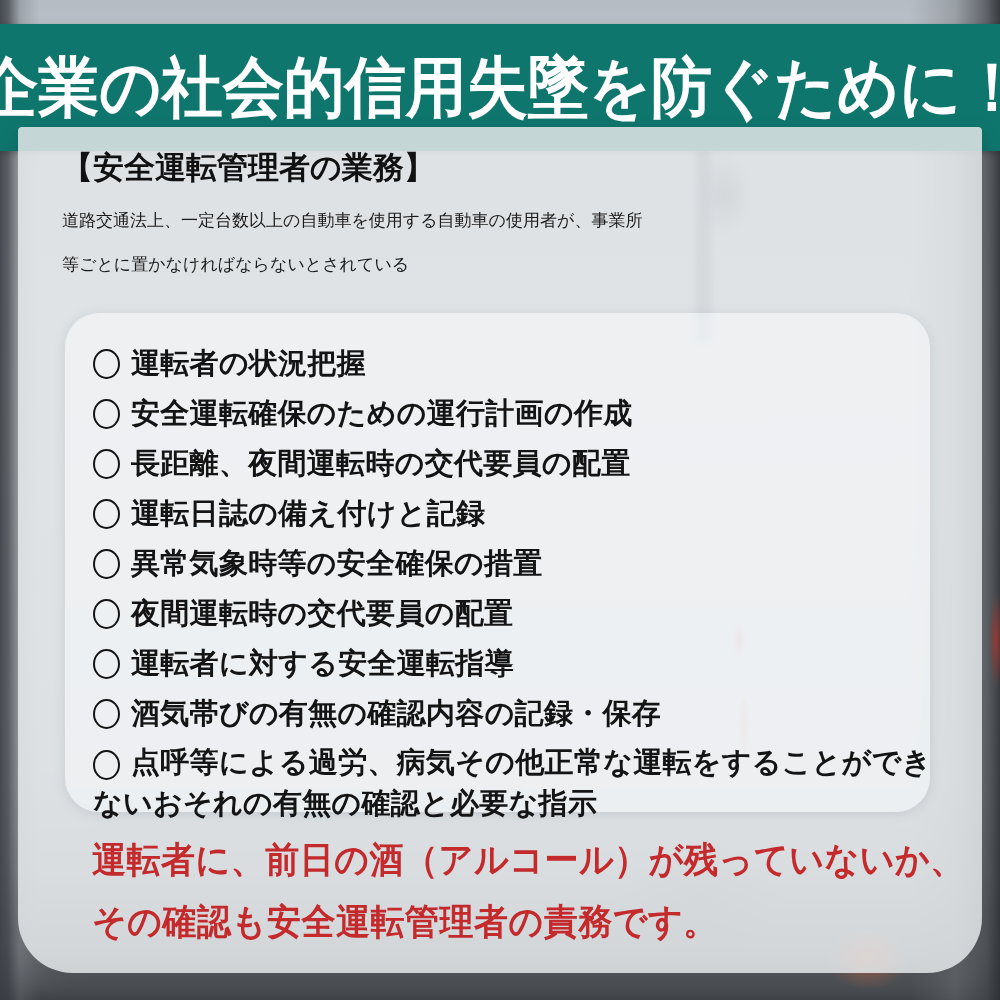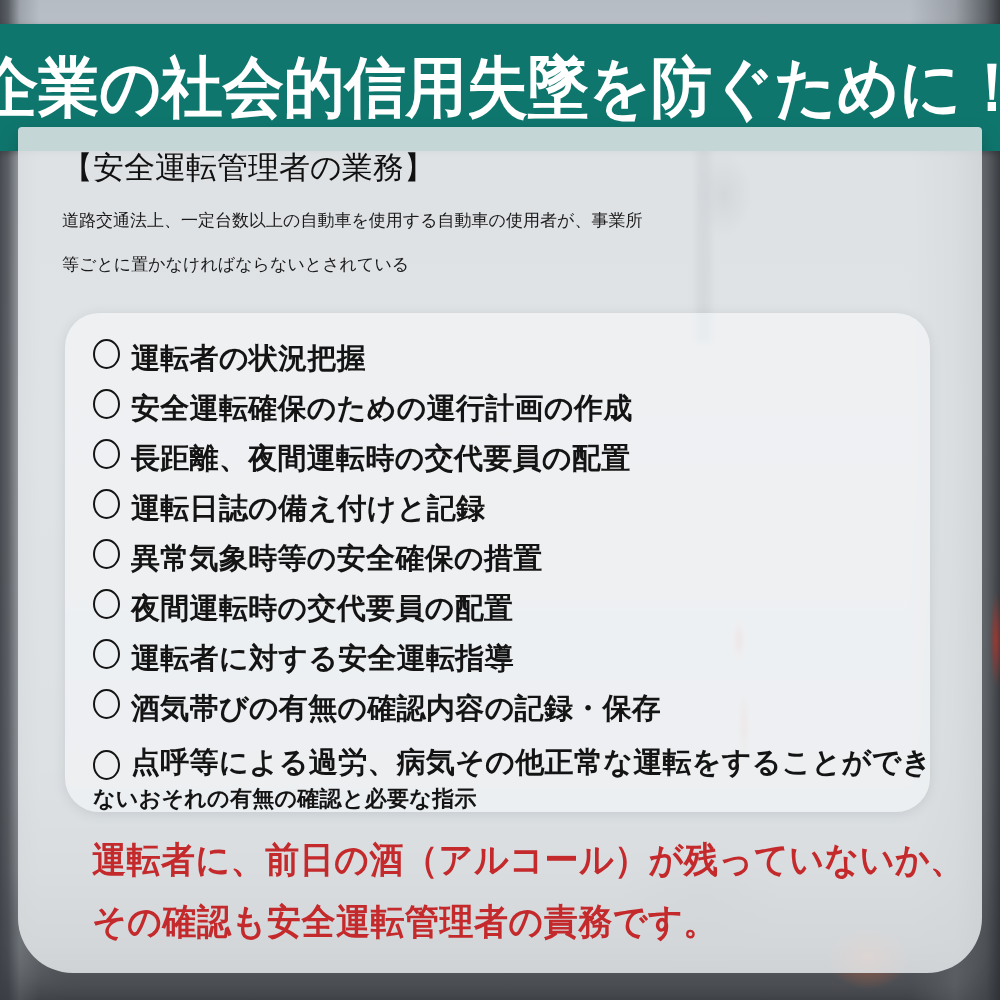--- a/index.html
+++ b/index.html
@@ -40,46 +40,46 @@
   }
   
   .overlay {
     position:absolute; left:18px; top:127px; width:964px; height:846px;
     background:rgba(226,229,232,0.86);
     border-radius:4px 4px 55px 55px;
     box-shadow:0 8px 20px rgba(0,0,0,0.18);
   }
   .section-title {
     position:absolute; left:44px; top:20px;
-    font-size:31px; font-weight:400; color:#111; white-space:nowrap;
+    font-size:31px; font-weight:700; color:#111; white-space:nowrap;
   }
   .section-desc {
     position:absolute; left:44px; top:72px;
     font-size:17px; font-weight:500; color:#1a1a1a; line-height:44px; white-space:nowrap;
   }
   
   .list-panel {
     position:absolute; left:47px; top:186px; width:865px; height:499px;
     background:rgba(250,252,253,0.55); border-radius:34px;
     padding:26px 24px 0 28px; box-sizing:border-box;
     box-shadow:0 2px 12px rgba(110,120,130,0.20);
   }
-  .duty { display:flex; align-items:flex-start; height:50px; }
+  .duty { display:flex; align-items:center; height:50px; }
   .duty.multi { height:auto; align-items:center; padding-top:4px;font-family:Liberation Mono, monospace; }
   .circle {
     flex:0 0 auto; width:23px; height:26px;
     border:2.5px solid #141414; border-radius:50%;
     margin-right:11px; background:transparent;
   }
   .duty.multi .circle { margin-top:4px; }
   .duty-text {
     font-size:29px; font-weight:700; color:#141414; white-space:nowrap; letter-spacing:0.3px;
   }
   .duty-cont {
-    font-size:22px; font-weight:700; color:#141414; white-space:nowrap;
+    font-size:29px; font-weight:700; color:#141414; white-space:nowrap;
     letter-spacing:0.3px; margin-top:1px;
   }
   
   .warning {
     position:absolute; left:74px; top:702px;
     color:#c42a2c; font-size:34px; font-weight:800; line-height:58px;
     transform:scaleY(1.06); transform-origin:left top; white-space:nowrap;
     letter-spacing:0.5px;
   }
 </style>

